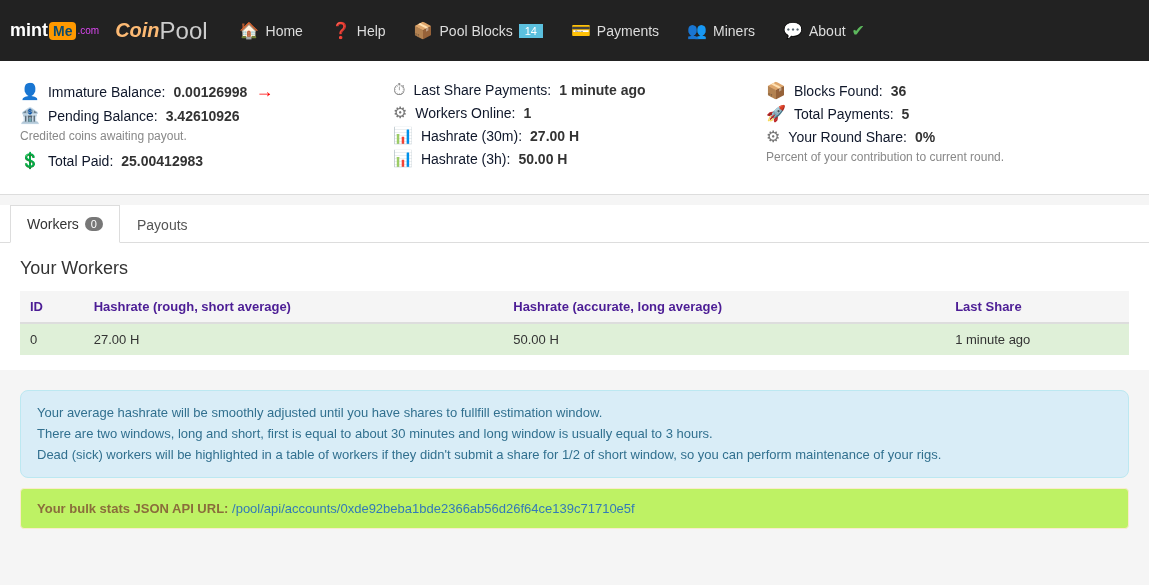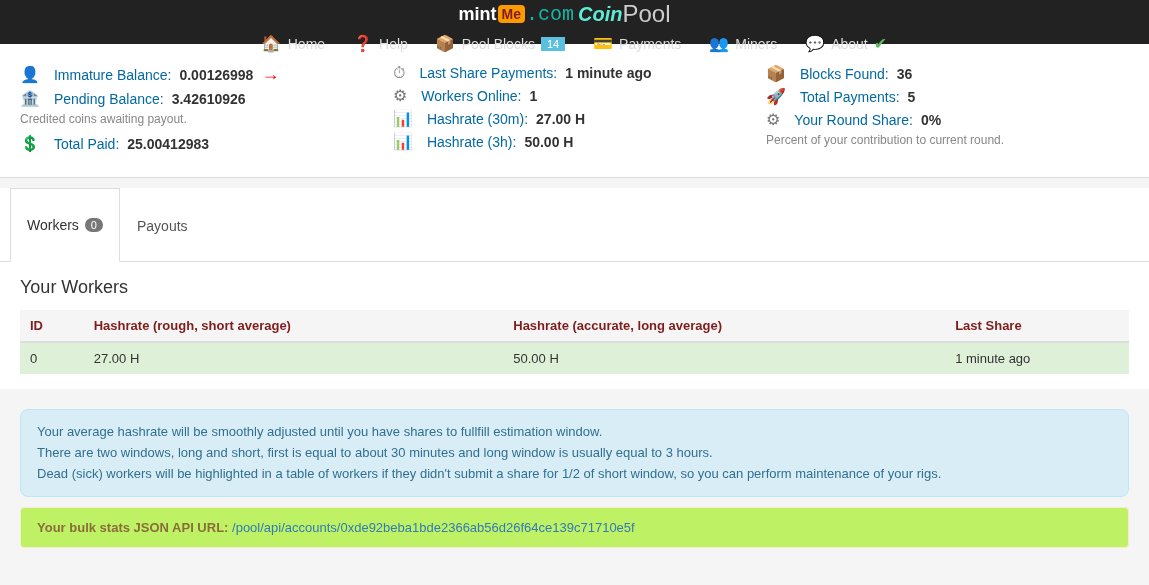--- a/index.html
+++ b/index.html
@@ -4,41 +4,40 @@
   <style>
     * { box-sizing: border-box; margin: 0; padding: 0; }
     body { font-family: Arial, sans-serif; font-size: 14px; background: #f5f5f5; color: #333; }
 
     
     .navbar {
       background: #222;
       display: flex;
       align-items: center;
       padding: 0 10px;
-      height: 44px;
-      flex-direction: column;
+      height: 61px;
     }
     .navbar-brand {
       display: flex;
       align-items: center;
       margin-right: 20px;
       text-decoration: none;
     }
     .brand-mint { color: #fff; font-size: 18px; font-weight: bold; }
     .brand-me {
       background: #f90;
-      color: #7f1d1d;
+      color: #0c4a6e;
       border-radius: 4px;
       padding: 1px 4px;
       font-size: 14px;
       font-weight: bold;
       margin: 0 1px;
     }
-    .brand-com { color: #14b8a6; font-size: 20px; font-family: Liberation Mono, monospace; }
-    .brand-coin { color: #5eead4; font-size: 20px; font-weight: bold; margin-left: 4px; font-style: italic; }
+    .brand-com { color: #d946ef; font-size: 10px; }
+    .brand-coin { color: #fdba74; font-size: 20px; font-weight: bold; margin-left: 16px; font-style: italic; }
     .brand-pool { color: #ccc; font-size: 24px; }
     .nav-items { display: flex; align-items: center; gap: 4px; }
     .nav-item {
       color: #ddd;
       text-decoration: none;
       padding: 6px 12px;
       border-radius: 4px;
       font-size: 14px;
       display: flex;
       align-items: center;
@@ -60,40 +59,40 @@
       padding: 15px 20px;
       border-bottom: 1px solid #ddd;
     }
     .stats-grid {
       display: grid;
       grid-template-columns: 1fr 1fr 1fr;
       gap: 10px;
     }
     .stat-block { padding: 5px 0; }
     .stat-row { display: flex; align-items: center; gap: 8px; margin-bottom: 4px; }
-    .stat-label { color: #0369a1; margin-left: 6px; }
+    .stat-label { color: #0f172a; }
     .stat-value { font-weight: bold; color: #333; }
     .stat-sub { font-size: 12px; color: #888; margin-bottom: 8px; margin-top: 2px; }
 
     
     .icon { display: inline-block; font-size: 16px; color: #777; }
 
     
     .tabs-section {
       background: #fff;
       margin-top: 10px;
       padding: 0;
     }
     .tabs-header {
       display: flex;
       border-bottom: 1px solid #ddd;
       padding: 0 10px;
     }
     .tab {
-      padding: 28px 16px;
+      padding: 10px 16px;
       cursor: pointer;
       border: 1px solid transparent;
       border-bottom: none;
       margin-bottom: -1px;
       font-size: 14px;
       color: #555;
       text-decoration: none;
       display: flex;
       align-items: center;
       gap: 6px;
@@ -109,21 +108,21 @@
       color: #fff;
       border-radius: 10px;
       padding: 1px 6px;
       font-size: 11px;
     }
     .tab-content { padding: 15px 20px; }
 
     
     .section-title { font-size: 18px; margin-bottom: 12px; font-weight: normal; }
     table { width: 100%; border-collapse: collapse; }
-    th { text-align: left; padding: 8px 10px; background: #f5f5f5; border-bottom: 2px solid #ddd; font-size: 13px; color: #7f1d1d; }
+    th { text-align: left; padding: 8px 10px; background: #f5f5f5; border-bottom: 2px solid #ddd; font-size: 13px; color: #4c1d95; }
     td { padding: 8px 10px; font-size: 13px; }
     tr.worker-row-active { background: #dff0d8; }
     tr.worker-row-active td { color: #333; }
 
     
     .info-box {
       background: #d9edf7;
       border: 1px solid #bce8f1;
       border-radius: 8px;
       padding: 12px 16px;

